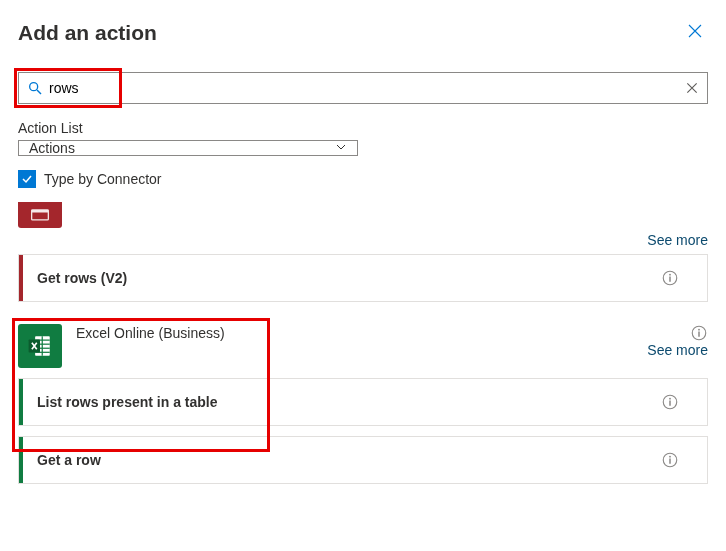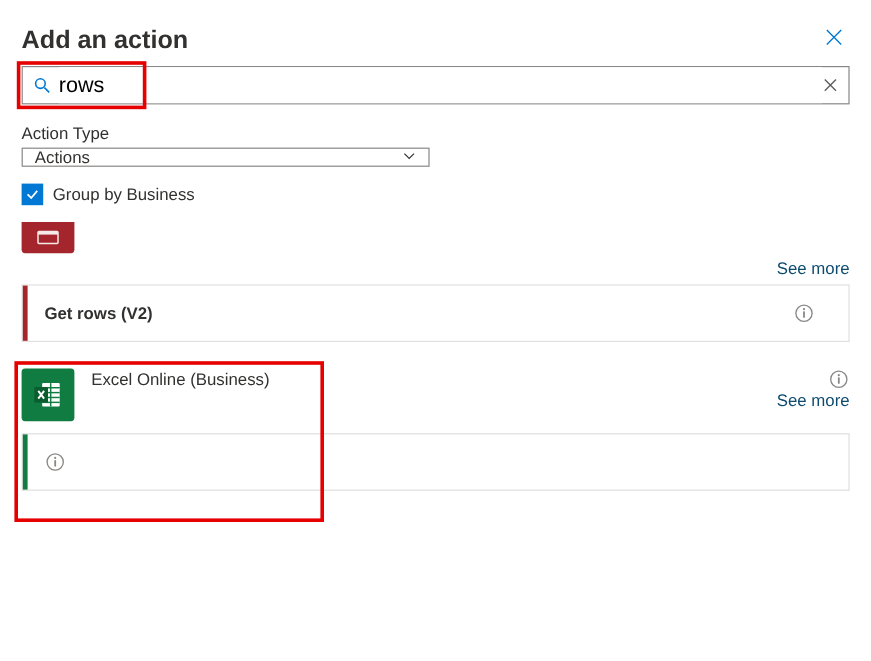--- a/index.html
+++ b/index.html
@@ -1,25 +1,25 @@
 <!DOCTYPE html>
 <html><head>
   <meta charset="utf-8">
   <style>
     * { box-sizing: border-box; margin: 0; padding: 0; font-family: "Segoe UI", Tahoma, sans-serif; }
     body { width: 726px; height: 551px; background: #fff; padding: 18px 18px 0 18px; color: #323130; overflow: hidden; }
-    .header-row { display: flex; align-items: center; justify-content: space-between; margin-bottom: 6px; }
+    .header-row { display: flex; align-items: center; justify-content: space-between; margin-bottom: 24px; }
     .title { font-size: 21px; font-weight: 600; }
     .close-btn { color: #0078d4; cursor: pointer; padding: 4px; }
     .close-btn svg { width: 18px; height: 18px; }
     .search-wrap { position: relative; margin-bottom: 16px; }
     .search-box { display: flex; align-items: center; border: 1px solid #8a8886; height: 32px; padding: 0 8px; }
     .search-icon { color: #0078d4; margin-right: 6px; display: flex; }
     .search-icon svg { width: 16px; height: 16px; }
-    .search-input { flex: 1; border: none; outline: none; font-size: 18px; height: 100%; }
+    .search-input { flex: 1; border: none; outline: none; font-size: 14px; height: 100%; }
     .search-clear { color: #605e5c; cursor: pointer; display: flex; }
     .search-clear svg { width: 14px; height: 14px; }
     .hl-red { position: absolute; border: 3px solid #e60000; pointer-events: none; }
     .hl-search { top: -4px; left: -4px; width: 108px; height: 40px; }
     .label { font-size: 14px; margin-bottom: 4px; }
     .select-box { width: 340px; height: 16px; border: 1px solid #8a8886; display: flex; align-items: center; justify-content: space-between; padding: 0 10px; font-size: 14px; cursor: pointer; margin-bottom: 14px; }
     .chev svg { width: 12px; height: 12px; }
     .check-row { display: flex; align-items: center; margin-bottom: 14px; cursor: pointer; }
     .checkbox { width: 18px; height: 18px; background: #0078d4; display: flex; align-items: center; justify-content: center; margin-right: 8px; }
     .checkbox svg { width: 12px; height: 12px; stroke: #fff; stroke-width: 3; fill: none; }
@@ -68,37 +68,37 @@
     <input class="search-input" value="rows" style="">
     <span class="search-clear">
       <svg viewBox="0 0 24 24">
           <path d="M4 4 L20 20 M20 4 L4 20" stroke="currentColor" stroke-width="2" fill="none"></path>
         </svg>
     </span>
   </div>
   <div class="hl-red hl-search"></div>
 </div>
 
-<div class="label">Action Type</div>
+<div class="label">Action List</div>
 <div class="select-box">
   <span>Actions</span>
   <span class="chev">
     <svg viewBox="0 0 24 24">
         <path d="M4 8 L12 16 L20 8" stroke="currentColor" stroke-width="2" fill="none"></path>
       </svg>
   </span>
 </div>
 
 <div class="check-row">
   <div class="checkbox">
     <svg viewBox="0 0 24 24">
         <path d="M4 12 L10 18 L20 6"></path>
       </svg>
   </div>
-  <div class="check-label">Group by Business</div>
+  <div class="check-label">Type by Connector</div>
 </div>
 
 <div class="results-wrap">
   <div class="conn-strip">
     <svg viewBox="0 0 24 16">
         <rect x="2" y="2" width="20" height="12" rx="1" fill="none" stroke="#fff" stroke-width="1.5"></rect>
         <rect x="2" y="2" width="20" height="3" fill="#fff"></rect>
       </svg>
   </div>
   <div class="see-more">See more</div>
@@ -138,24 +138,36 @@
                 <rect x="11" y="10" width="2" height="7" fill="currentColor"></rect>
               </svg>
           </span>
         </div>
         <div class="see-more">See more</div>
       </div>
     </div>
     <div class="spacer"></div>
     <div class="action-item">
       <div class="bar-green"></div>
+      <div class="action-label">List rows present in a table</div>
       <span class="info-icon">
         <svg viewBox="0 0 24 24">
             <circle cx="12" cy="12" r="9" stroke="currentColor" stroke-width="1.5" fill="none"></circle>
             <circle cx="12" cy="7.5" r="1.2" fill="currentColor"></circle>
             <rect x="11" y="10" width="2" height="7" fill="currentColor"></rect>
           </svg>
       </span>
     </div>
     <div class="hl-red hl-conn"></div>
   </div>
 
+  <div class="action-item">
+    <div class="bar-green"></div>
+    <div class="action-label">Get a row</div>
+    <span class="info-icon">
+      <svg viewBox="0 0 24 24">
+          <circle cx="12" cy="12" r="9" stroke="currentColor" stroke-width="1.5" fill="none"></circle>
+          <circle cx="12" cy="7.5" r="1.2" fill="currentColor"></circle>
+          <rect x="11" y="10" width="2" height="7" fill="currentColor"></rect>
+        </svg>
+    </span>
+  </div>
 </div>
 
 </body></html>

